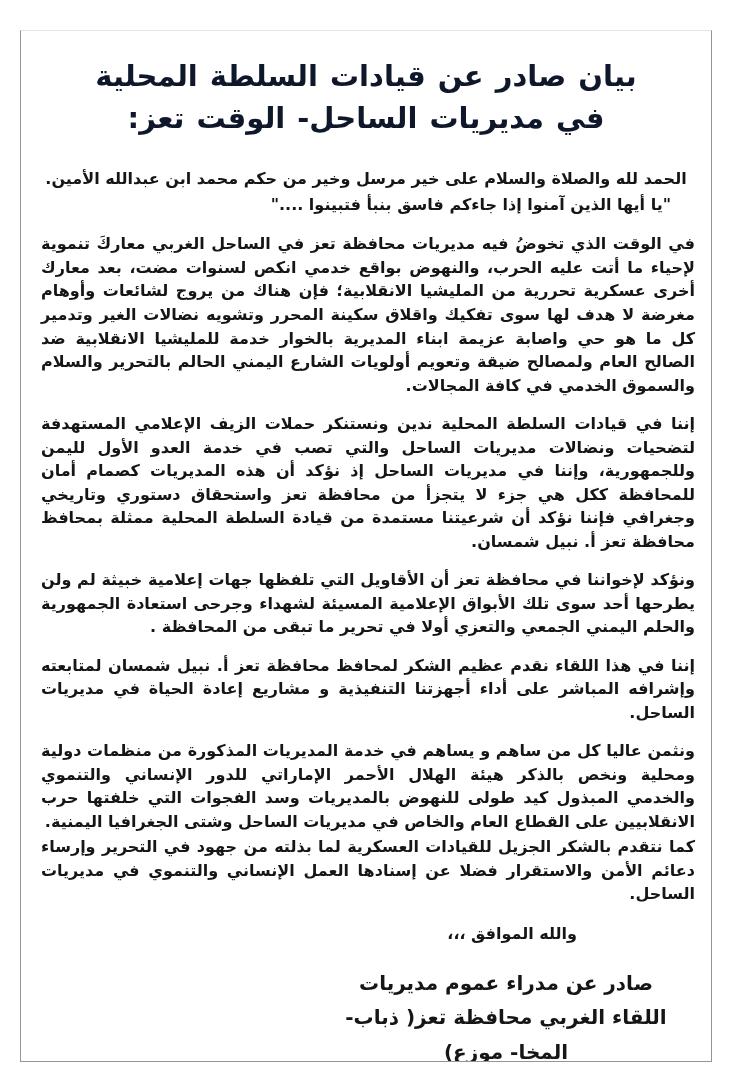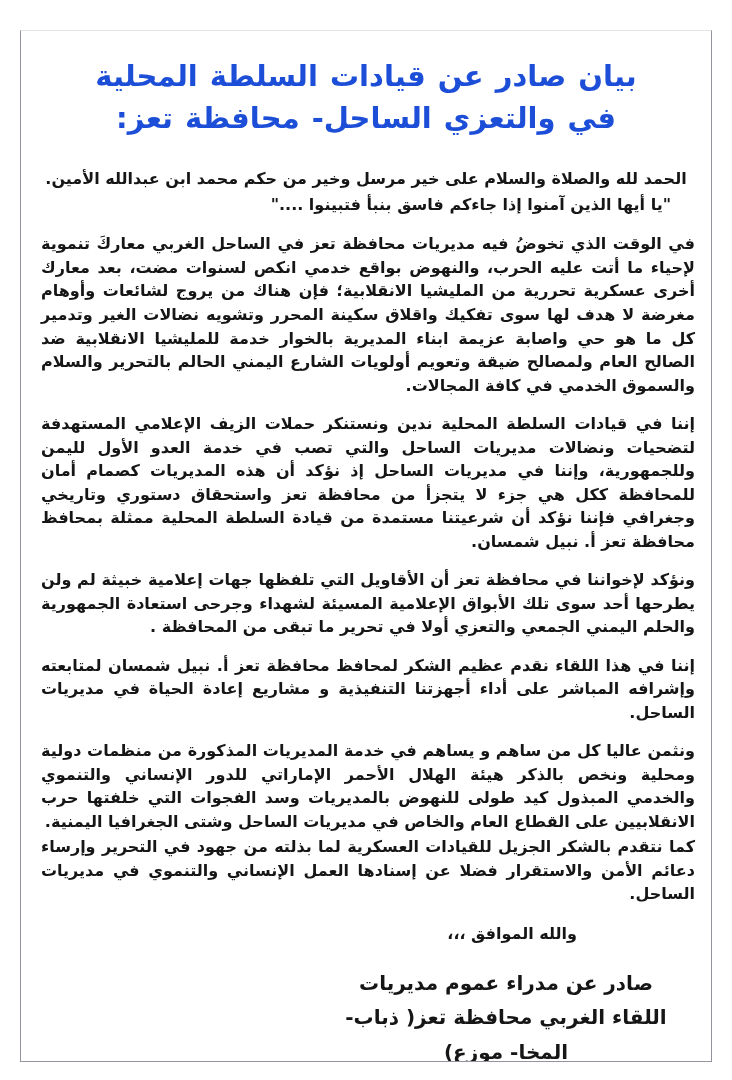--- a/index.html
+++ b/index.html
@@ -26,21 +26,21 @@
     border-top-color: #e4e4e8;
     padding: 18px 16px 10px 16px;
     direction: rtl;
     color: #161616;
     font-weight: bold;
     overflow: hidden;
   }
   .title {
     margin: 6px 0 28px 0;
     text-align: center;
-    color: #1d4ed8;
+    color: #0f172a;
     font-size: 29px;
     line-height: 1.45;
     font-weight: bold;
     word-spacing: 2px;
   }
   .title .t-line { display: block; }
   .opening {
     margin: 0 0 2px 0;
     font-size: 16px;
     line-height: 1.48;
@@ -77,21 +77,21 @@
   .sig-left  { text-align: center; }
 </style>
 </head>
 <body>
 
 <div class="page">
   <div class="frame">
 
     <h1 class="title">
       <span class="t-line">بيان صادر عن قيادات السلطة المحلية</span>
-      <span class="t-line">في والتعزي الساحل- محافظة تعز:</span>
+      <span class="t-line">في مديريات الساحل- الوقت تعز:</span>
     </h1>
 
     <p class="opening">الحمد لله والصلاة والسلام على خير مرسل وخير من حكم محمد ابن عبدالله الأمين.</p>
     <p class="quote">"يا أيها الذين آمنوا إذا جاءكم فاسق بنبأ فتبينوا ...."</p>
 
     <p class="para">في الوقت الذي تخوضُ فيه مديريات محافظة تعز في الساحل الغربي معاركَ تنموية لإحياء ما أتت عليه الحرب، والنهوض بواقع خدمي انكص لسنوات مضت، بعد معارك أخرى عسكرية تحررية من المليشيا الانقلابية؛ فإن هناك من يروج لشائعات وأوهام مغرضة لا هدف لها سوى تفكيك واقلاق سكينة المحرر وتشويه نضالات الغير وتدمير كل ما هو حي واصابة عزيمة ابناء المديرية بالخوار خدمة للمليشيا الانقلابية ضد الصالح العام ولمصالح ضيقة وتعويم أولويات الشارع اليمني الحالم بالتحرير والسلام والسموق الخدمي في كافة المجالات.</p>
     <p class="para">إننا في قيادات السلطة المحلية ندين ونستنكر حملات الزيف الإعلامي المستهدفة لتضحيات ونضالات مديريات الساحل والتي تصب في خدمة العدو الأول لليمن وللجمهورية، وإننا في مديريات الساحل إذ نؤكد أن هذه المديريات كصمام أمان للمحافظة ككل هي جزء لا يتجزأ من محافظة تعز واستحقاق دستوري وتاريخي وجغرافي فإننا نؤكد أن شرعيتنا  مستمدة من قيادة السلطة المحلية ممثلة بمحافظ محافظة تعز أ. نبيل شمسان.</p>
     <p class="para">ونؤكد لإخواننا في محافظة تعز أن الأقاويل التي تلفظها جهات إعلامية خبيثة لم ولن يطرحها أحد سوى تلك الأبواق الإعلامية المسيئة لشهداء وجرحى استعادة الجمهورية والحلم اليمني الجمعي والتعزي أولا في تحرير ما تبقى من المحافظة .</p>
     <p class="para">إننا في هذا اللقاء نقدم عظيم الشكر لمحافظ محافظة تعز أ. نبيل شمسان لمتابعته وإشرافه المباشر على أداء أجهزتنا التنفيذية و مشاريع إعادة الحياة في مديريات الساحل.</p>
     <p class="para last">ونثمن عاليا كل من ساهم و يساهم في خدمة المديريات المذكورة من منظمات دولية ومحلية ونخص بالذكر هيئة الهلال الأحمر الإماراتي للدور الإنساني والتنموي والخدمي المبذول كيد طولى للنهوض بالمديريات وسد الفجوات التي خلفتها حرب الانقلابيين على القطاع العام والخاص في مديريات الساحل وشتى الجغرافيا اليمنية.</p>

